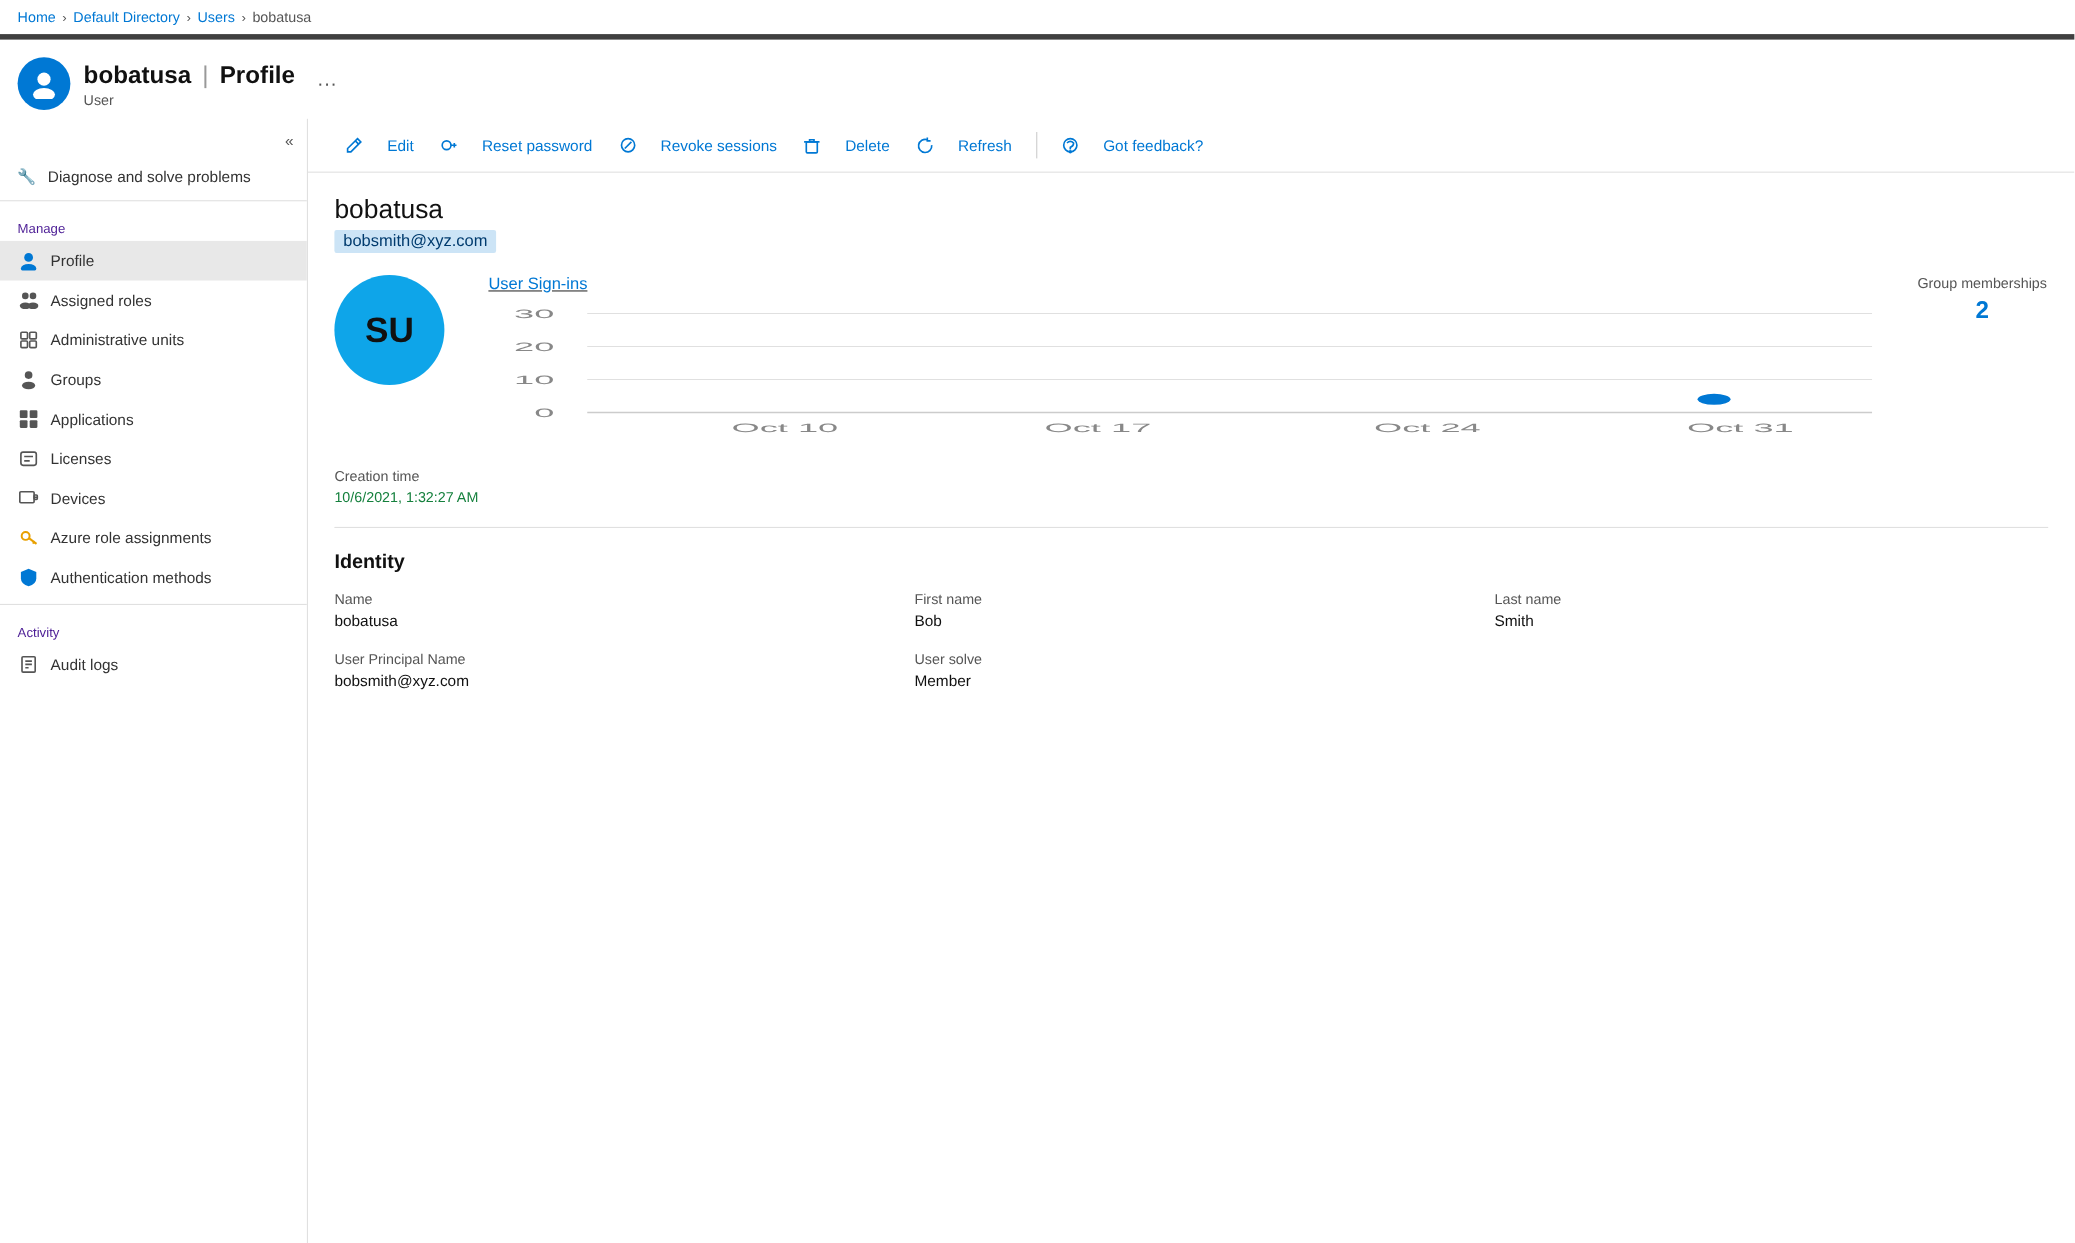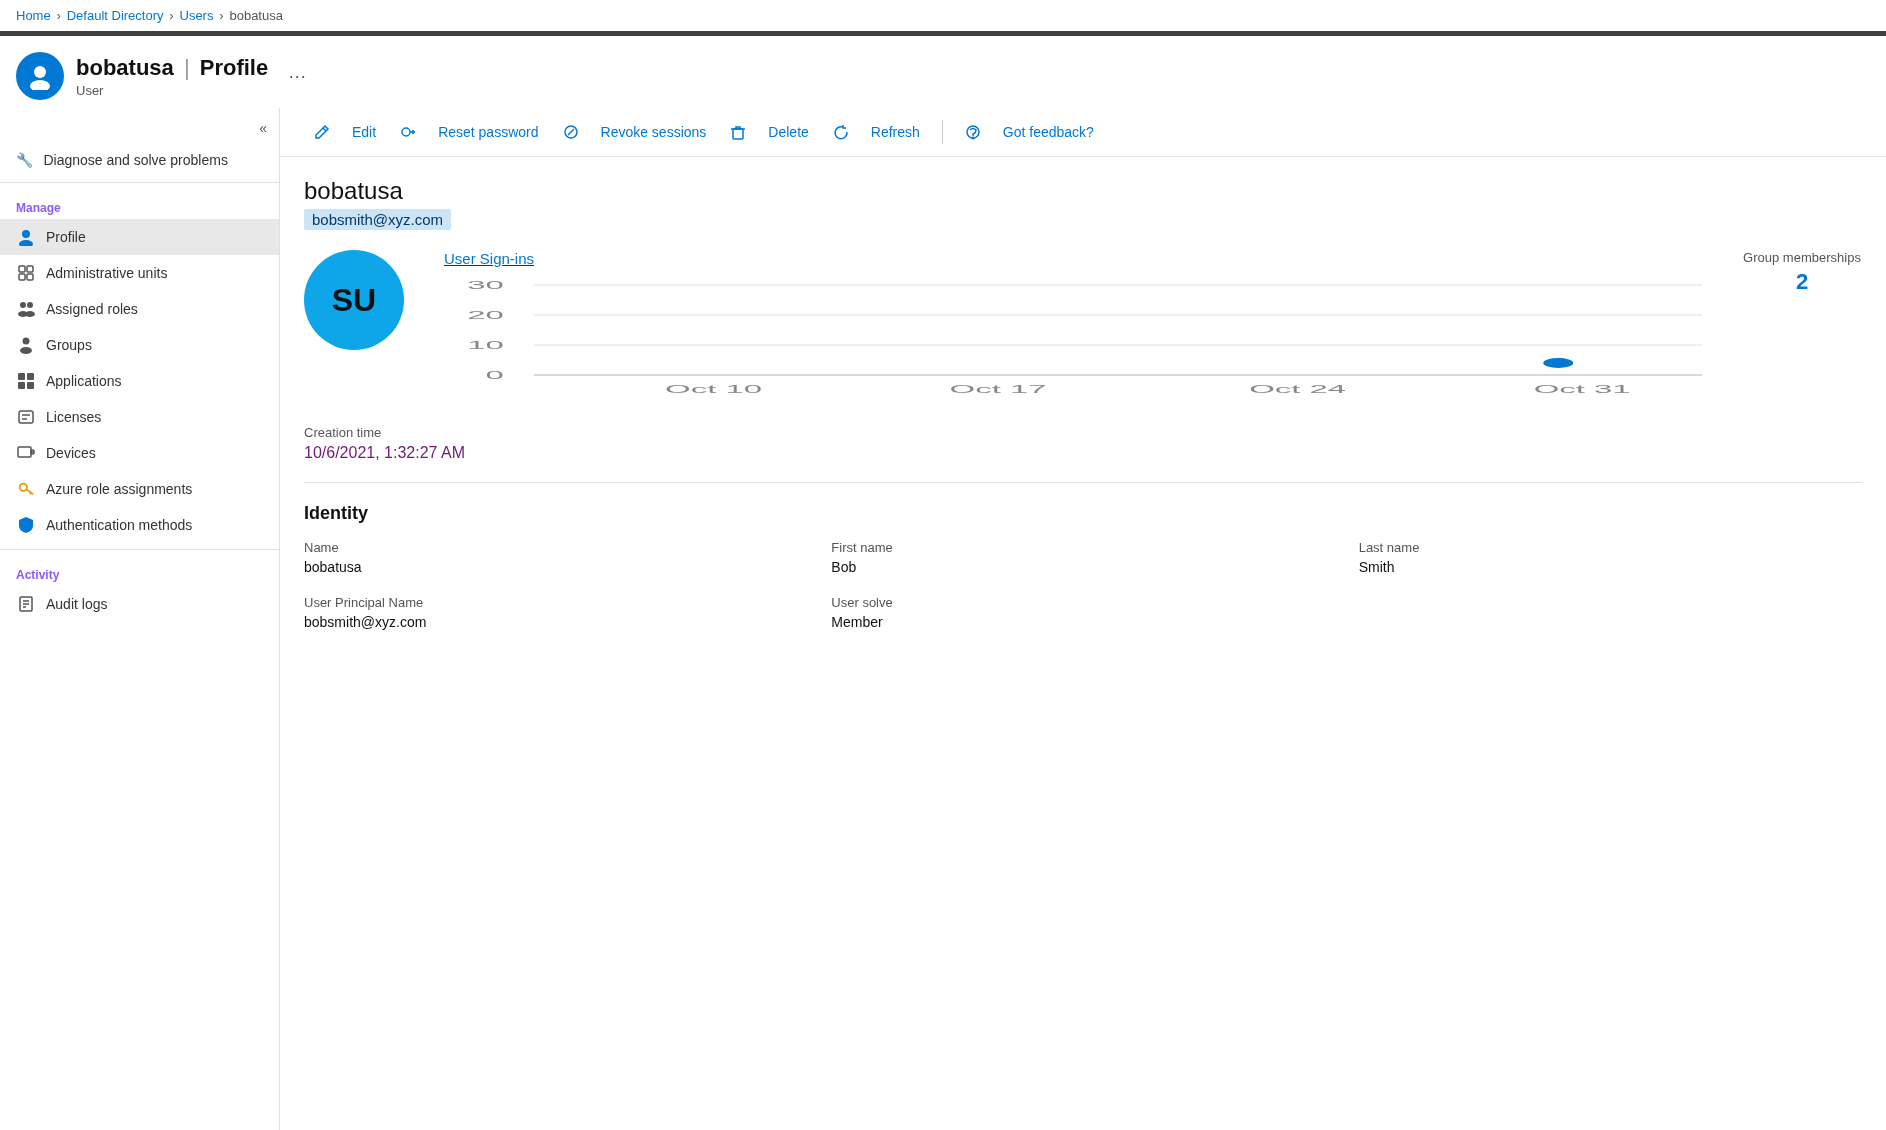--- a/index.html
+++ b/index.html
@@ -44,21 +44,21 @@
       width: 280px; min-width: 280px;
       border-right: 1px solid #e0e0e0;
       overflow-y: auto;
       padding: 8px 0;
     }
     .sidebar .collapse-btn {
       display: flex; justify-content: flex-end; padding: 4px 12px 8px;
       cursor: pointer; color: #555;
     }
     .sidebar-section-label {
-      font-size: 12px; font-weight: 700; color: #8b5cf6;
+      font-size: 12px; font-weight: 400; color: #4c1d95;
       padding: 12px 16px 4px; text-transform: none;
     }
     .sidebar-item {
       display: flex; align-items: center; gap: 10px;
       padding: 8px 16px; cursor: pointer; color: #333;
       font-size: 14px;
     }
     .sidebar-item.active { background: #e8e8e8; font-weight: 500; }
     .sidebar-item .si-icon {
       width: 20px; height: 20px; display: flex; align-items: center; justify-content: center;
@@ -113,21 +113,21 @@
     .chart-container { position: relative; height: 130px; width: 100%; }
     .chart-svg { width: 100%; height: 100%; }
 
     .group-memberships { text-align: center; min-width: 120px; }
     .group-memberships .label { font-size: 13px; color: #555; margin-bottom: 4px; }
     .group-memberships .value { font-size: 22px; color: #0078d4; font-weight: 600; }
 
     
     .creation-time { margin-top: 16px; }
     .creation-time .field-label { font-size: 13px; color: #555; margin-bottom: 4px; }
-    .creation-time .field-value { font-size: 16px; color: #701a75; }
+    .creation-time .field-value { font-size: 13px; color: #15803d; }
 
     
     .content-divider { border: none; border-top: 1px solid #e0e0e0; margin: 20px 0; }
 
     
     .section-title { font-size: 18px; font-weight: 600; color: #111; margin-bottom: 16px; }
 
     .identity-grid { display: grid; grid-template-columns: 1fr 1fr 1fr; gap: 20px 24px; }
     .identity-field .field-label { font-size: 13px; color: #555; margin-bottom: 4px; }
     .identity-field .field-value { font-size: 14px; color: #111; font-weight: 500; }
@@ -180,45 +180,45 @@
         <svg width="18" height="18" viewBox="0 0 18 18" fill="#0078d4">
           <circle cx="9" cy="6" r="4"></circle>
           <ellipse cx="9" cy="16" rx="7" ry="4"></ellipse>
         </svg>
       </span>
       <span>Profile</span>
     </div>
 
     <div class="sidebar-item">
       <span class="si-icon">
+        <svg width="18" height="18" viewBox="0 0 18 18" fill="#555">
+          <circle cx="6" cy="5" r="3"></circle>
+          <circle cx="13" cy="5" r="3"></circle>
+          <ellipse cx="6" cy="14" rx="5" ry="3"></ellipse>
+          <ellipse cx="13" cy="14" rx="5" ry="3"></ellipse>
+        </svg>
+      </span>
+      <span>Assigned roles</span>
+    </div>
+
+    <div class="sidebar-item">
+      <span class="si-icon">
         <svg width="18" height="18" viewBox="0 0 18 18" fill="none" stroke="#555" stroke-width="1.5">
           <rect x="2" y="2" width="6" height="6" rx="1"></rect>
           <rect x="10" y="2" width="6" height="6" rx="1"></rect>
           <rect x="2" y="10" width="6" height="6" rx="1"></rect>
           <rect x="10" y="10" width="6" height="6" rx="1"></rect>
         </svg>
       </span>
       <span>Administrative units</span>
     </div>
 
     <div class="sidebar-item">
       <span class="si-icon">
         <svg width="18" height="18" viewBox="0 0 18 18" fill="#555">
-          <circle cx="6" cy="5" r="3"></circle>
-          <circle cx="13" cy="5" r="3"></circle>
-          <ellipse cx="6" cy="14" rx="5" ry="3"></ellipse>
-          <ellipse cx="13" cy="14" rx="5" ry="3"></ellipse>
-        </svg>
-      </span>
-      <span>Assigned roles</span>
-    </div>
-
-    <div class="sidebar-item">
-      <span class="si-icon">
-        <svg width="18" height="18" viewBox="0 0 18 18" fill="#555">
           <circle cx="9" cy="5" r="3.5"></circle>
           <ellipse cx="9" cy="14.5" rx="6" ry="3.5"></ellipse>
         </svg>
       </span>
       <span>Groups</span>
     </div>
 
     <div class="sidebar-item">
       <span class="si-icon">
         <svg width="18" height="18" viewBox="0 0 18 18" fill="#555">

